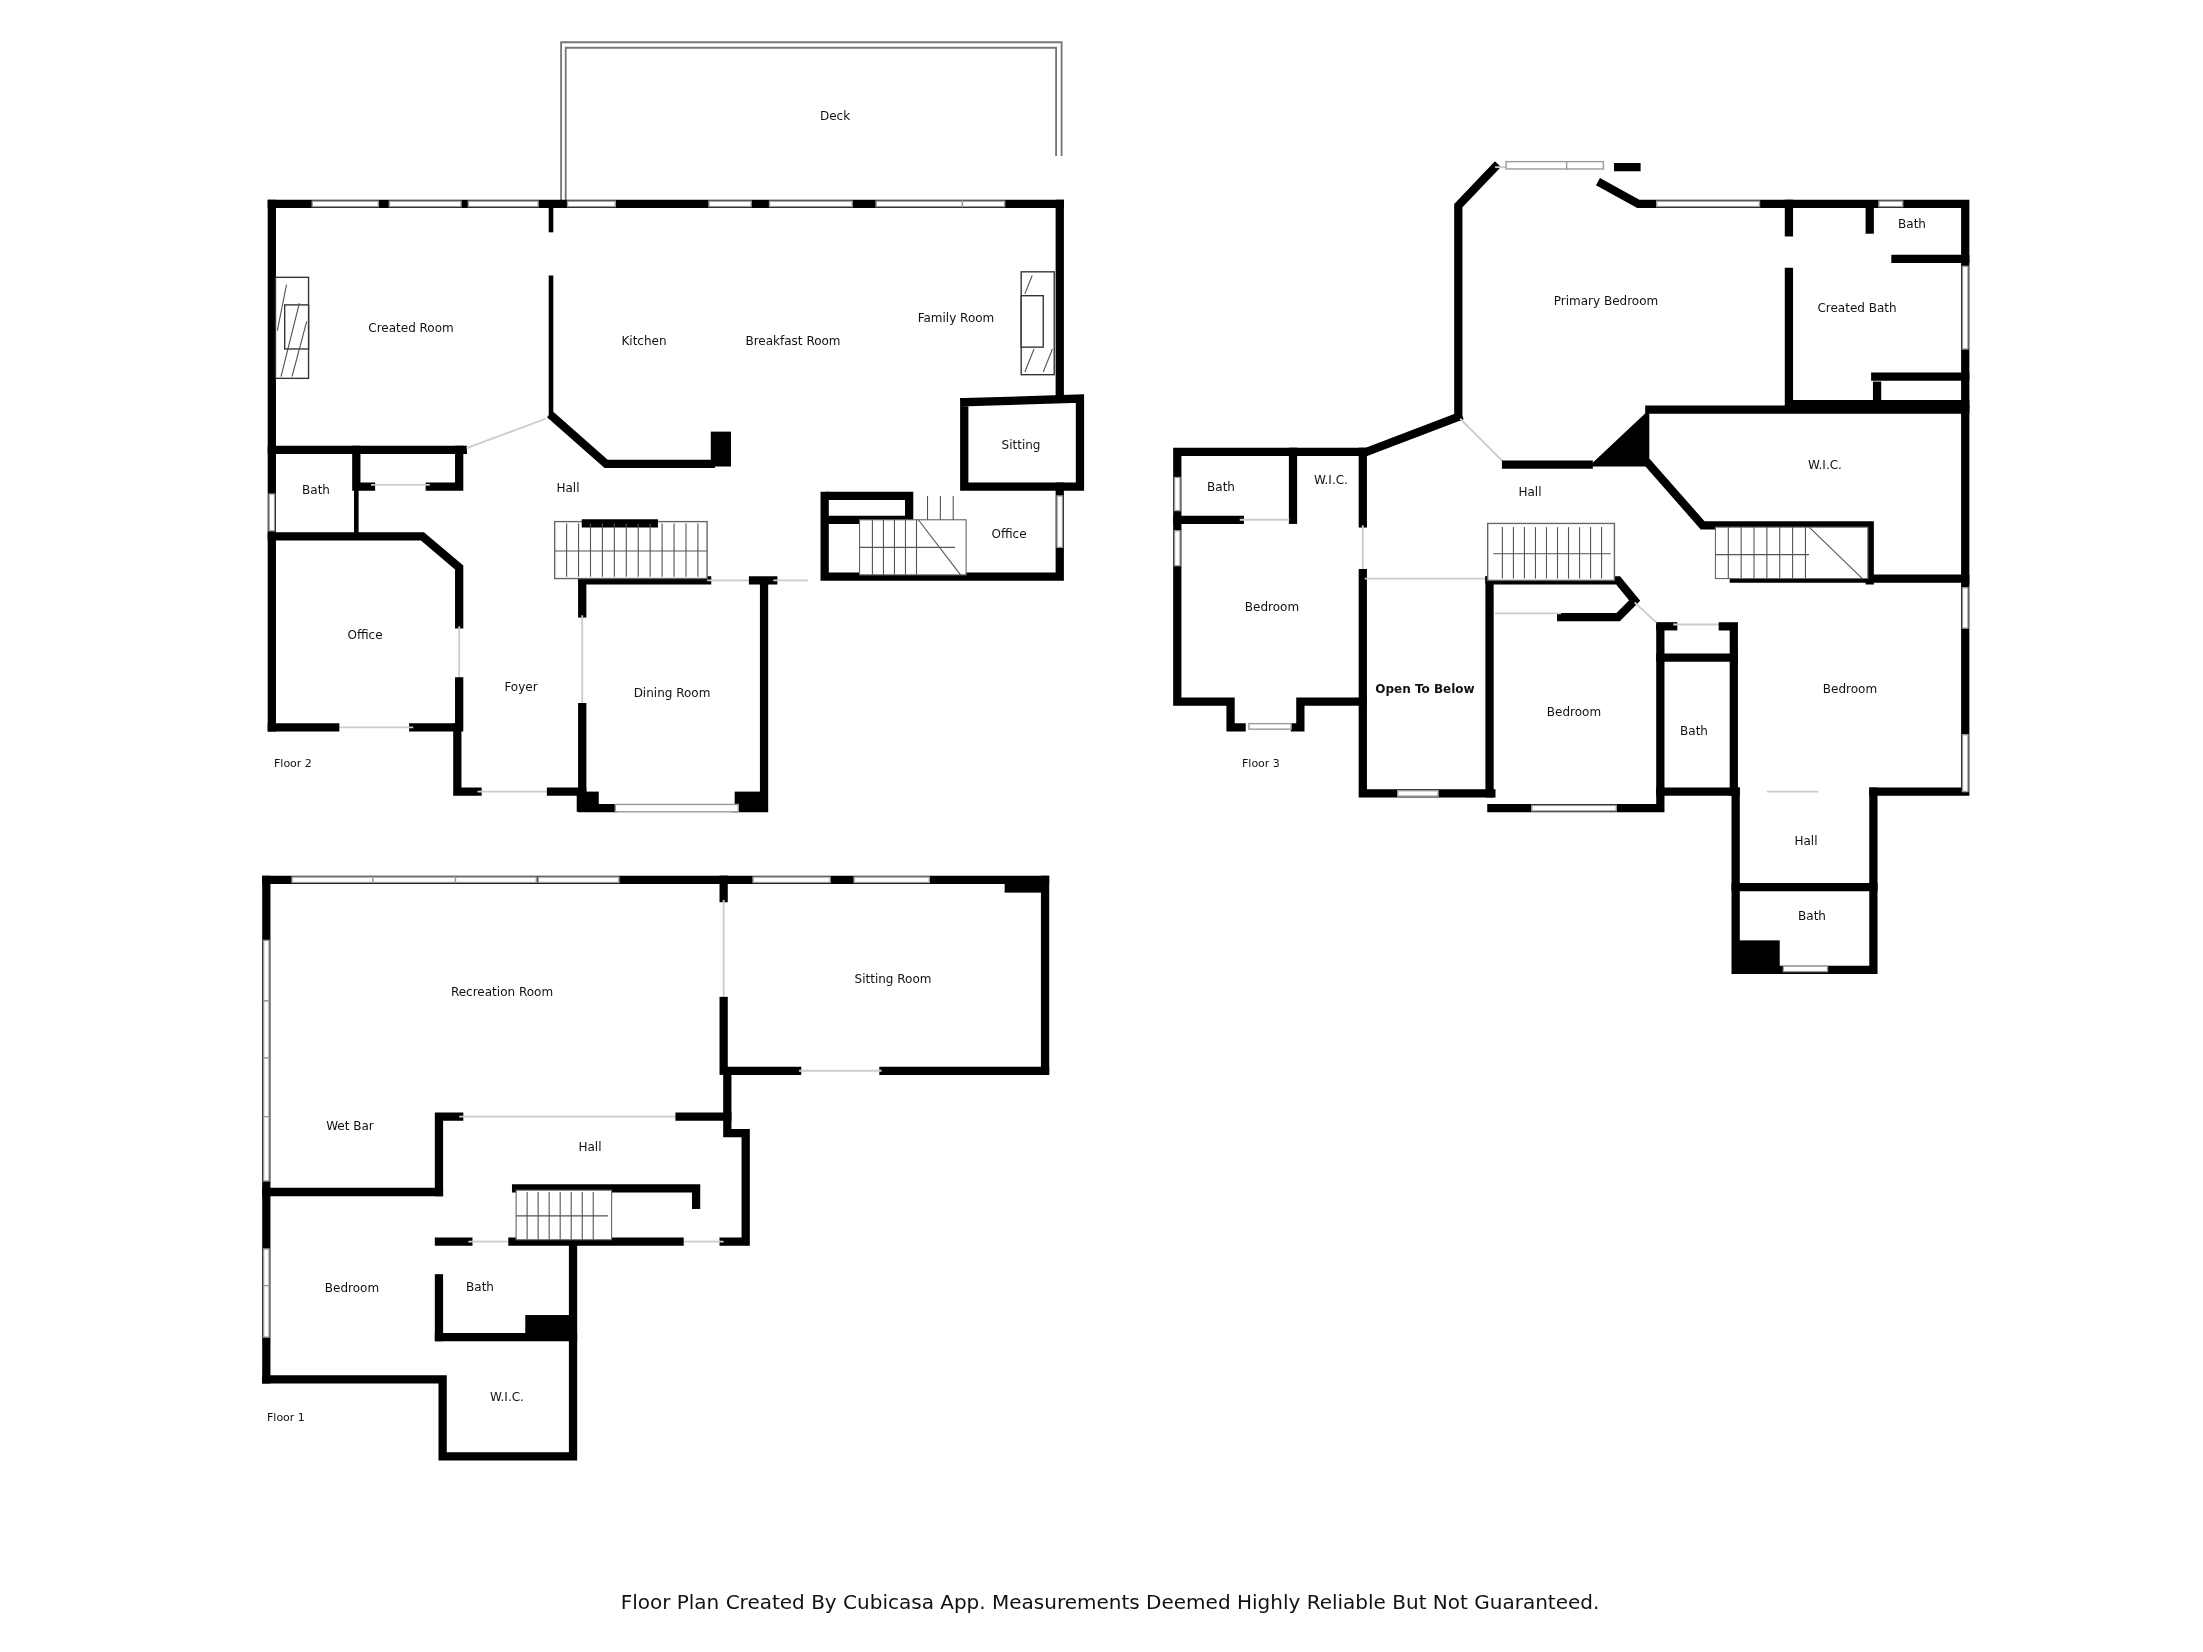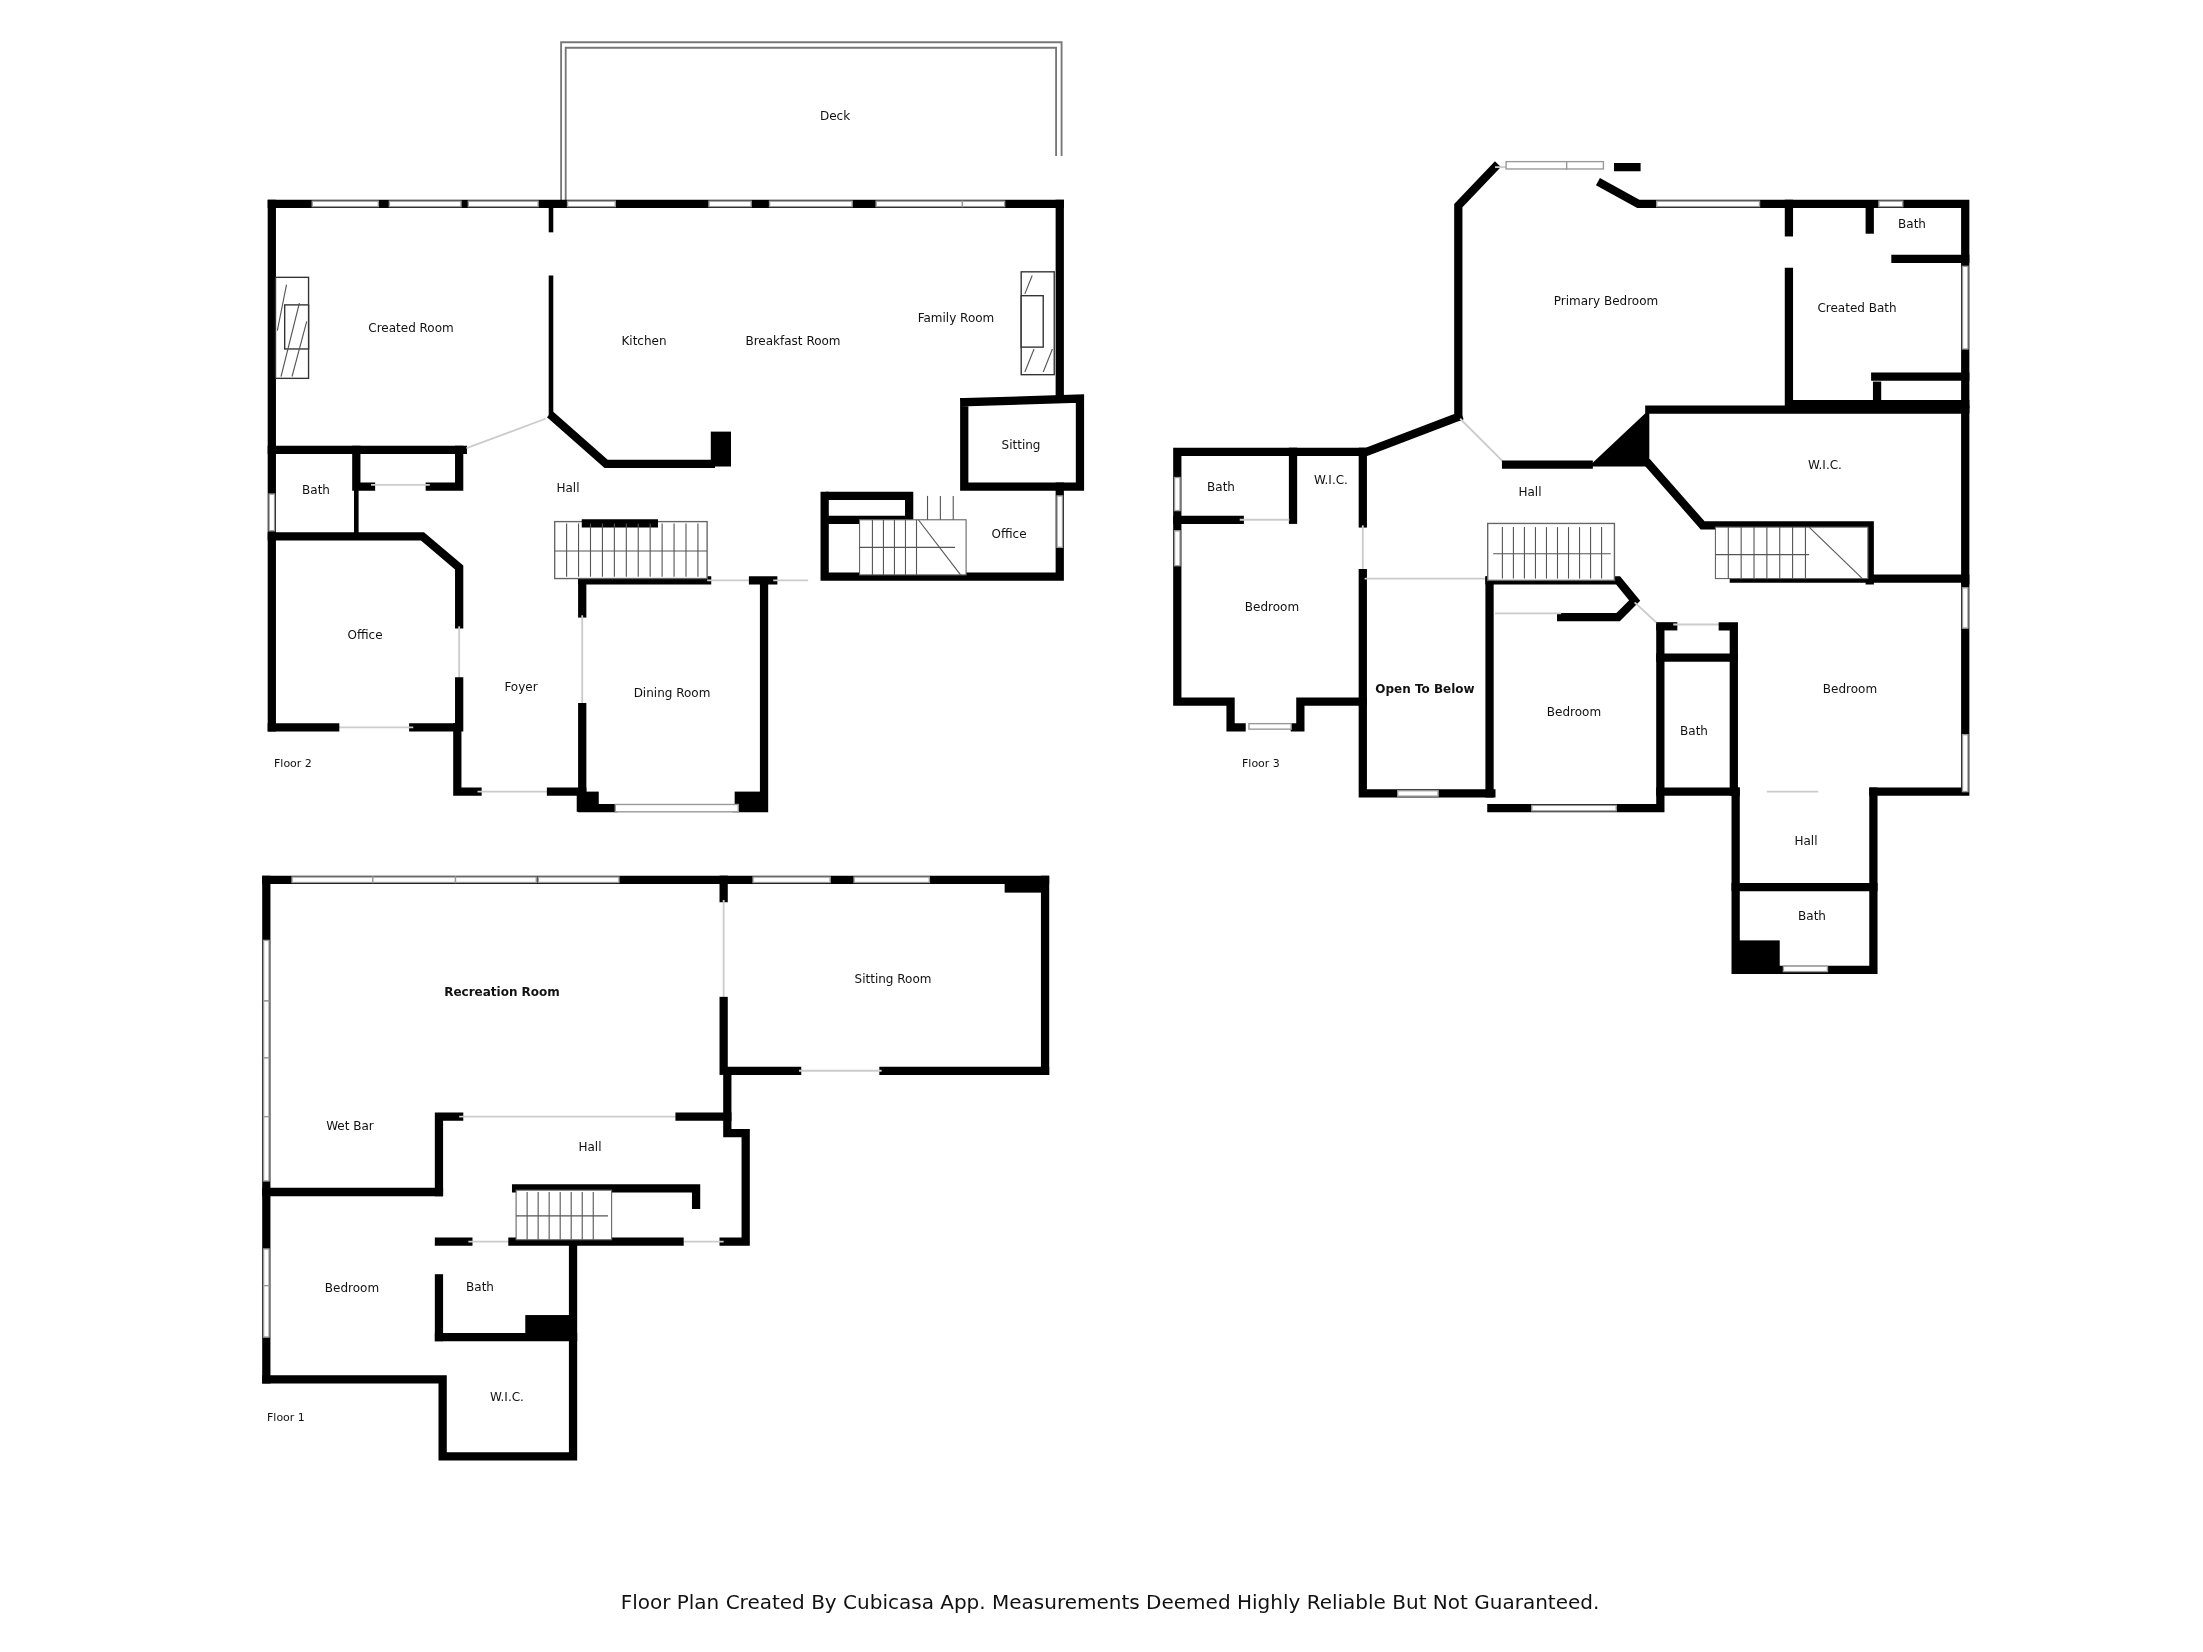--- a/index.html
+++ b/index.html
@@ -311,21 +311,21 @@
     <div class="room-label" style="left: 1221px; top: 487px;">Bath</div>
     <div class="room-label" style="left: 1331px; top: 480px;">W.I.C.</div>
     <div class="room-label" style="left: 1530px; top: 492px;">Hall</div>
     <div class="room-label" style="left: 1272px; top: 607px;">Bedroom</div>
     <div class="room-label" style="left: 1425px; top: 689px; font-weight: bold;">Open To Below</div>
     <div class="room-label" style="left: 1574px; top: 712px;">Bedroom</div>
     <div class="room-label" style="left: 1694px; top: 731px;">Bath</div>
     <div class="room-label" style="left: 1850px; top: 689px;">Bedroom</div>
     <div class="room-label" style="left: 1806px; top: 841px;">Hall</div>
     <div class="room-label" style="left: 1812px; top: 916px;">Bath</div>
-    <div class="room-label" style="left: 502px; top: 992px; font-weight: bold;">Recreation Room</div>
+    <div class="room-label" style="left: 502px; top: 992px;">Recreation Room</div>
     <div class="room-label" style="left: 893px; top: 979px;">Sitting Room</div>
     <div class="room-label" style="left: 350px; top: 1126px;">Wet Bar</div>
     <div class="room-label" style="left: 590px; top: 1147px;">Hall</div>
     <div class="room-label" style="left: 352px; top: 1288px;">Bedroom</div>
     <div class="room-label" style="left: 480px; top: 1287px;">Bath</div>
     <div class="room-label" style="left: 507px; top: 1397px;">W.I.C.</div>
     <div class="floor-label" style="left: 274px; top: 757px;">Floor 2</div>
     <div class="floor-label" style="left: 1242px; top: 757px;">Floor 3</div>
     <div class="floor-label" style="left: 267px; top: 1411px;">Floor 1</div>
   </div>

